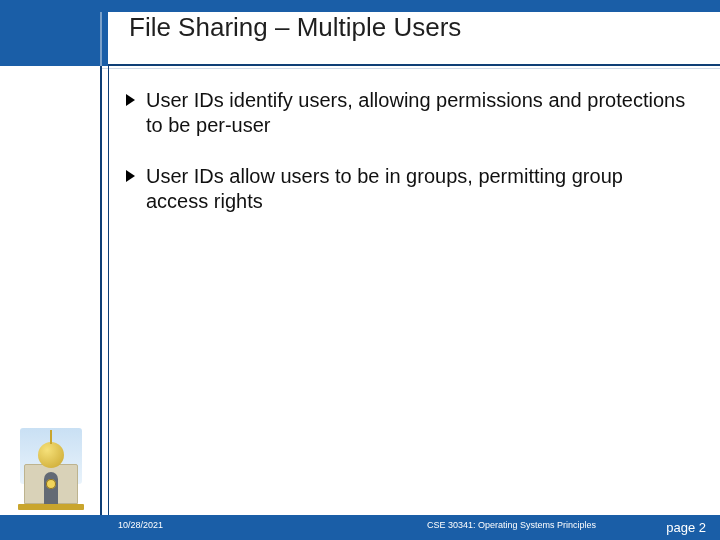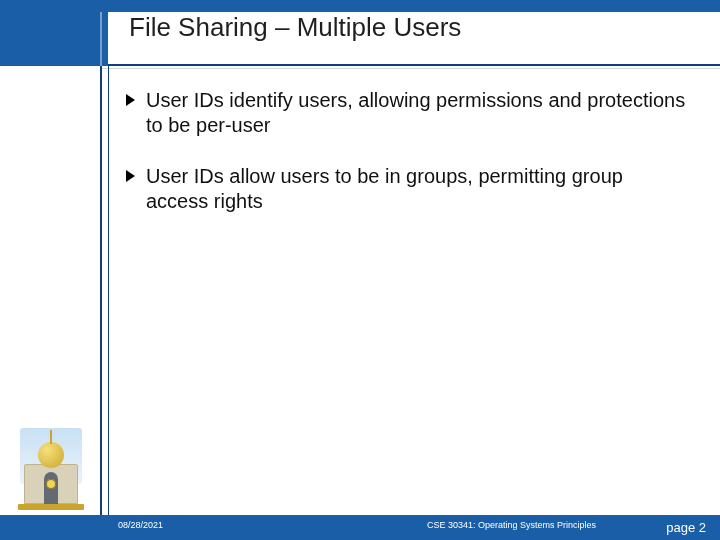--- a/index.html
+++ b/index.html
@@ -225,16 +225,16 @@
     <div class="building"></div>
     <div class="arch"></div>
     <div class="dome"></div>
     <div class="spire"></div>
     <div class="seal"></div>
     <div class="base"></div>
   </div>
 
   <div class="footer-bg"></div>
   <div class="footer-course">CSE 30341: Operating Systems Principles</div>
-  <div class="footer-date">08/28/2021</div>
+  <div class="footer-date">10/28/2021</div>
   <div class="footer-page">page 2</div>
 
 </div>
 
 </body></html>

